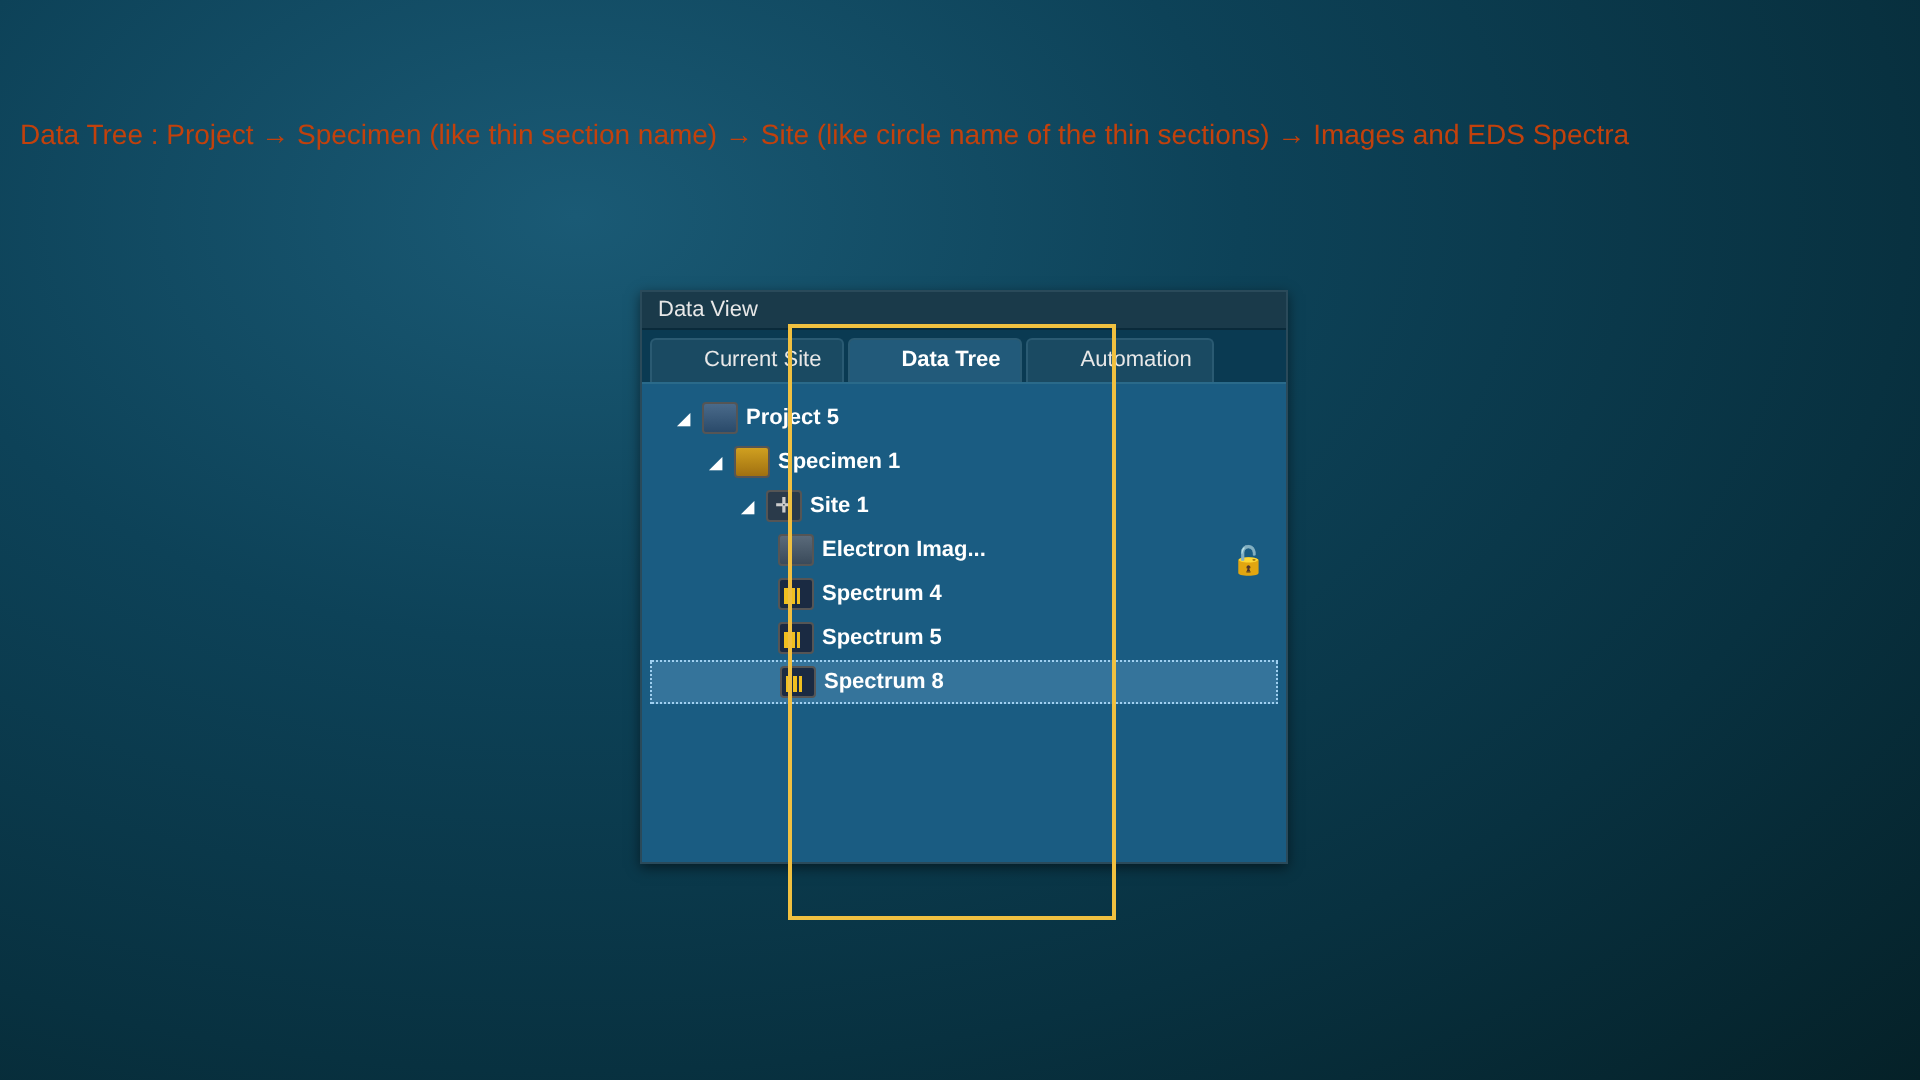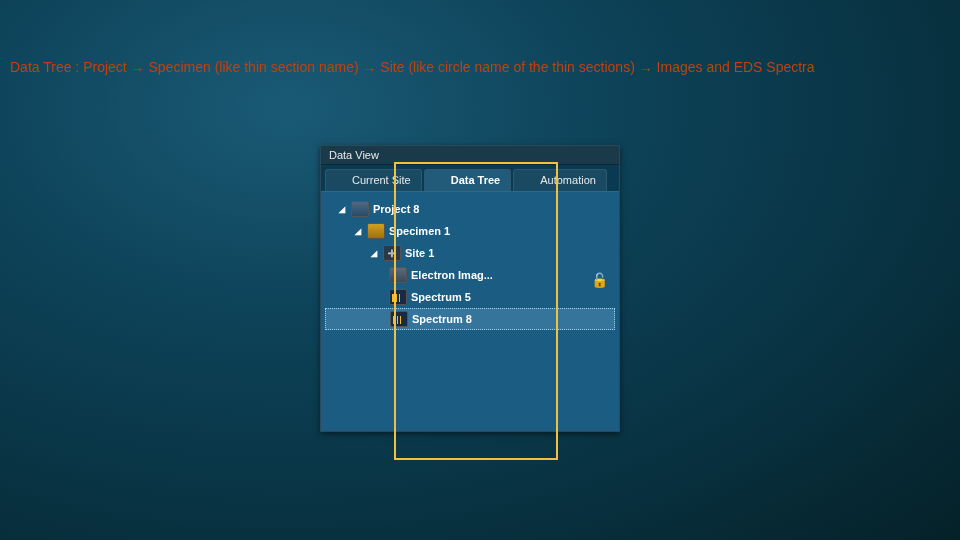--- a/index.html
+++ b/index.html
@@ -17,21 +17,21 @@
     left: 10px;
     right: 20px;
     color: #c2410c;
     font-size: 14px;
     line-height: 1.4;
   }
   .panel-wrap {
     position: absolute;
     left: 320px;
     top: 145px;
-    width: 300px;
+    width: 324px;
   }
   .panel {
     background: #1a5c82;
     border: 1px solid #2a4a5a;
     box-shadow: 0 2px 6px rgba(0,0,0,0.5);
   }
   .panel-title {
     background: #1a3a4a;
     color: #e8e8e8;
     font-size: 11px;
@@ -144,21 +144,21 @@
       <div class="tab">Current Site</div>
       <div class="tab active">Data Tree</div>
       <div class="tab">Automation</div>
     </div>
     <div class="tree-area">
       <span class="lock-icon">🔓</span>
 
       <div class="tree-row indent-1">
         <span class="arrow">◢</span>
         <span class="icon-box icon-project"></span>
-        <span>Project 8</span>
+        <span>Project 5</span>
       </div>
 
       <div class="tree-row indent-2">
         <span class="arrow">◢</span>
         <span class="icon-box icon-specimen"></span>
         <span>Specimen 1</span>
       </div>
 
       <div class="tree-row indent-3">
         <span class="arrow">◢</span>
@@ -166,20 +166,24 @@
         <span>Site 1</span>
       </div>
 
       <div id="items">
           <div class="tree-row indent-4">
             <span class="icon-box icon-image"></span>
             <span>Electron Imag...</span>
           </div>
           <div class="tree-row indent-4">
             <span class="icon-box icon-spectrum"></span>
+            <span>Spectrum 4</span>
+          </div>
+          <div class="tree-row indent-4">
+            <span class="icon-box icon-spectrum"></span>
             <span>Spectrum 5</span>
           </div>
           <div class="tree-row indent-4 selected">
             <span class="icon-box icon-spectrum"></span>
             <span>Spectrum 8</span>
           </div>
         </div>
     </div>
   </div>
 </div>

